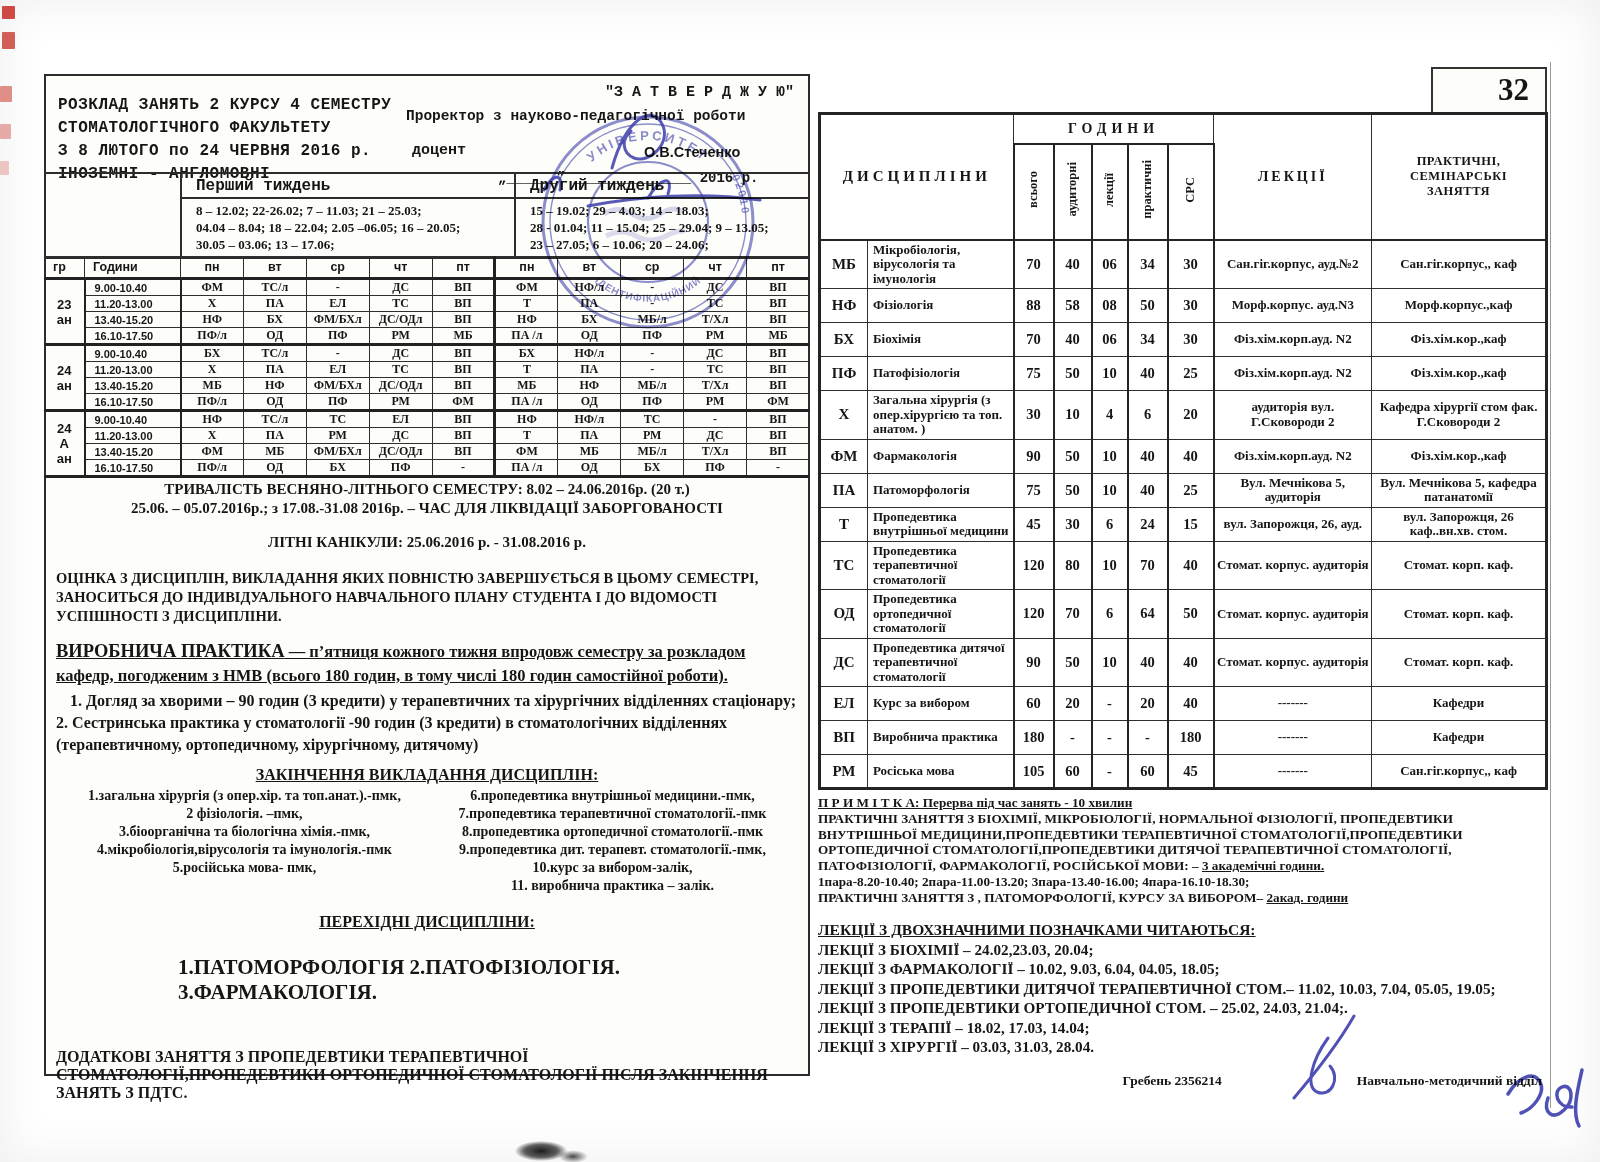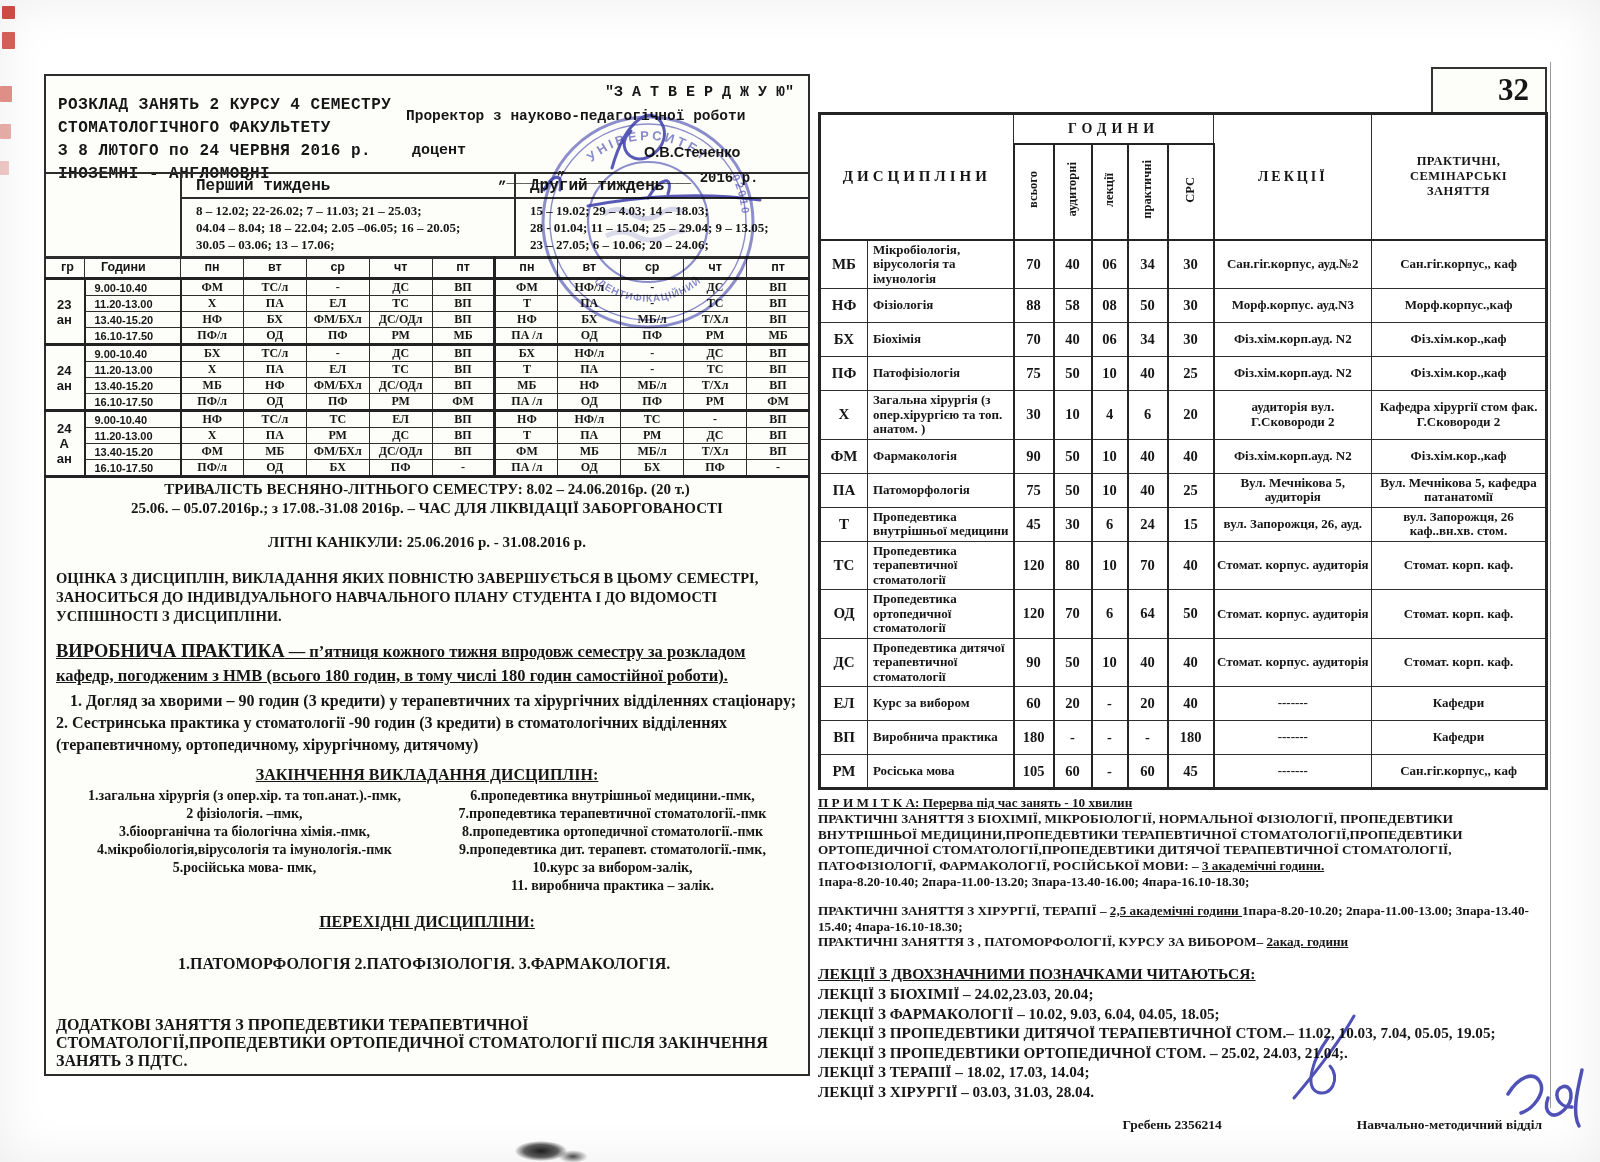--- a/index.html
+++ b/index.html
@@ -19,42 +19,42 @@
   table{border-collapse:collapse;}
   .weeks{position:absolute;left:-2px;top:96px;width:766px;table-layout:fixed;}
   .weeks th,.weeks td{border:2px solid #2c2c2c;}
   .weeks .wlabel{font-family:"Liberation Mono",monospace;font-weight:bold;font-size:16px;text-align:left;padding:3px 0 2px 14px;height:20px;}
   .weeks .wdates{font-weight:bold;font-size:13px;line-height:17px;white-space:pre-line;padding:3px 6px 4px 14px;vertical-align:top;height:58px;}
   .weeks .wempty{border:2px solid #2c2c2c;}
 
   .sched{position:absolute;left:-2px;top:180px;width:766px;table-layout:fixed;}
   .sched th,.sched td{border:1px solid #2e2e2e;text-align:center;overflow:hidden;}
   .sched thead th{font-family:"Liberation Sans",sans-serif;font-weight:bold;font-size:12.5px;height:22px;border-bottom:3px solid #222;}
-  .sched thead .gh{text-align:left;padding-left:16px;}
+  .sched thead .gh{text-align:left;padding-left:8px;}
   .sched .gcell{font-family:"Liberation Sans",sans-serif;font-weight:bold;font-size:13px;line-height:15px;white-space:pre-line;border-right:2px solid #222;}
   .sched .tcell{font-family:"Liberation Sans",sans-serif;font-weight:bold;font-size:11px;border-right:2px solid #222;text-align:left;padding-left:9px;}
   .sched .dcell{font-weight:bold;font-size:12px;height:16px;}
   .sched .w2start{border-left:3px solid #222 !important;}
   .sched tbody{border-top:3px solid #222;border-bottom:3px solid #222;}
   .sched tbody tr{height:16px;}
 
   .lefttext{position:absolute;left:10px;right:10px;top:404px;font-weight:bold;}
   .sem{text-align:center;font-size:15px;line-height:19px;}
   .kan{text-align:center;font-size:15px;margin-top:16px;}
   .ots{font-size:14.5px;line-height:19px;margin-top:18px;}
   .practice{margin-top:13px;font-size:16.5px;line-height:24px;text-decoration:underline;}
   .practice .plead{font-size:18.5px;}
   .pitem{font-size:16px;line-height:22px;}
   .pitem.ind{padding-left:14px;margin-top:2px;}
   .sectitle{text-align:center;font-size:16px;text-decoration:underline;margin-top:10px;}
   .sectitle.mt{margin-top:18px;}
   .endcols{display:flex;margin-top:3px;}
   .endcol{width:50%;font-size:14px;line-height:18px;text-align:center;}
   .endcol.l{padding-left:6px;}
-  .perlist{font-size:16px;margin-top:24px;margin-left:122px;}
+  .perlist{font-size:21px;margin-top:24px;margin-left:122px;}
   .dodat{font-size:16px;line-height:18px;margin-top:43px;}
 
   
   .pagenum{position:absolute;left:1431px;top:67px;width:116px;height:46px;border:2px solid #333;border-bottom:none;font-size:31px;font-weight:bold;text-align:right;padding:3px 16px 0 0;background:#fdfdfa;}
   .rightcol{position:absolute;left:818px;top:112px;width:730px;}
   .disc{width:730px;table-layout:fixed;border:3px solid #242424;}
   .disc th,.disc td{border:1px solid #2e2e2e;text-align:center;vertical-align:middle;font-weight:bold;}
   .disc thead th{border-bottom:2px solid #242424;}
   .dish{font-size:15px;letter-spacing:4px;}
   .godh{font-size:14px;letter-spacing:5px;height:30px;border-bottom:2px solid #242424 !important;}
@@ -560,21 +560,20 @@
             <td class="place">-------</td>
             <td class="place">Сан.гіг.корпус,, каф</td>
           </tr>
         </tbody>
     </table>
 
     <div class="rnotes">
       <div class="ntitle"><span class="u">П Р И М І Т К А: Перерва під час занять - 10 хвилин</span></div>
       <div class="npara"><span>ПРАКТИЧНІ ЗАНЯТТЯ З БІОХІМІЇ, МІКРОБІОЛОГІЇ,  НОРМАЛЬНОЇ ФІЗІОЛОГІЇ,  ПРОПЕДЕВТИКИ ВНУТРІШНЬОЇ МЕДИЦИНИ,ПРОПЕДЕВТИКИ ТЕРАПЕВТИЧНОЇ СТОМАТОЛОГІЇ,ПРОПЕДЕВТИКИ ОРТОПЕДИЧНОЇ СТОМАТОЛОГІЇ,ПРОПЕДЕВТИКИ ДИТЯЧОЇ ТЕРАПЕВТИЧНОЇ СТОМАТОЛОГІЇ, ПАТОФІЗІОЛОГІЇ, ФАРМАКОЛОГІЇ, РОСІЙСЬКОЇ МОВИ: – </span><span class="u">3 академічні години.</span></div>
       <div class="npara">1пара-8.20-10.40; 2пара-11.00-13.20; 3пара-13.40-16.00; 4пара-16.10-18.30;</div>
-      <div class="npara gap"><span>ПРАКТИЧНІ ЗАНЯТТЯ З ХІРУРГІЇ, ТЕРАПІЇ – </span><span class="u">2,5 академічні години </span><span>1пара-8.20-10.20; 2пара-11.00-13.00; 3пара-13.40-15.40; 4пара-16.10-18.30;</span></div>
       <div class="npara"><span>ПРАКТИЧНІ ЗАНЯТТЯ З , ПАТОМОРФОЛОГІЇ, КУРСУ ЗА ВИБОРОМ– </span><span class="u">2акад. години</span></div>
     </div>
 
     <div class="lecs">
       <div class="ltitle u">ЛЕКЦІЇ З ДВОХЗНАЧНИМИ ПОЗНАЧКАМИ ЧИТАЮТЬСЯ:</div>
       <div>
           <div class="lecline">ЛЕКЦІЇ З БІОХІМІЇ – 24.02,23.03, 20.04;</div>
           <div class="lecline">ЛЕКЦІЇ З ФАРМАКОЛОГІЇ – 10.02, 9.03, 6.04, 04.05, 18.05;</div>
           <div class="lecline">ЛЕКЦІЇ З ПРОПЕДЕВТИКИ ДИТЯЧОЇ ТЕРАПЕВТИЧНОЇ СТОМ.– 11.02, 10.03, 7.04, 05.05, 19.05;</div>
           <div class="lecline">ЛЕКЦІЇ З ПРОПЕДЕВТИКИ ОРТОПЕДИЧНОЇ СТОМ. – 25.02, 24.03, 21.04;.</div>

